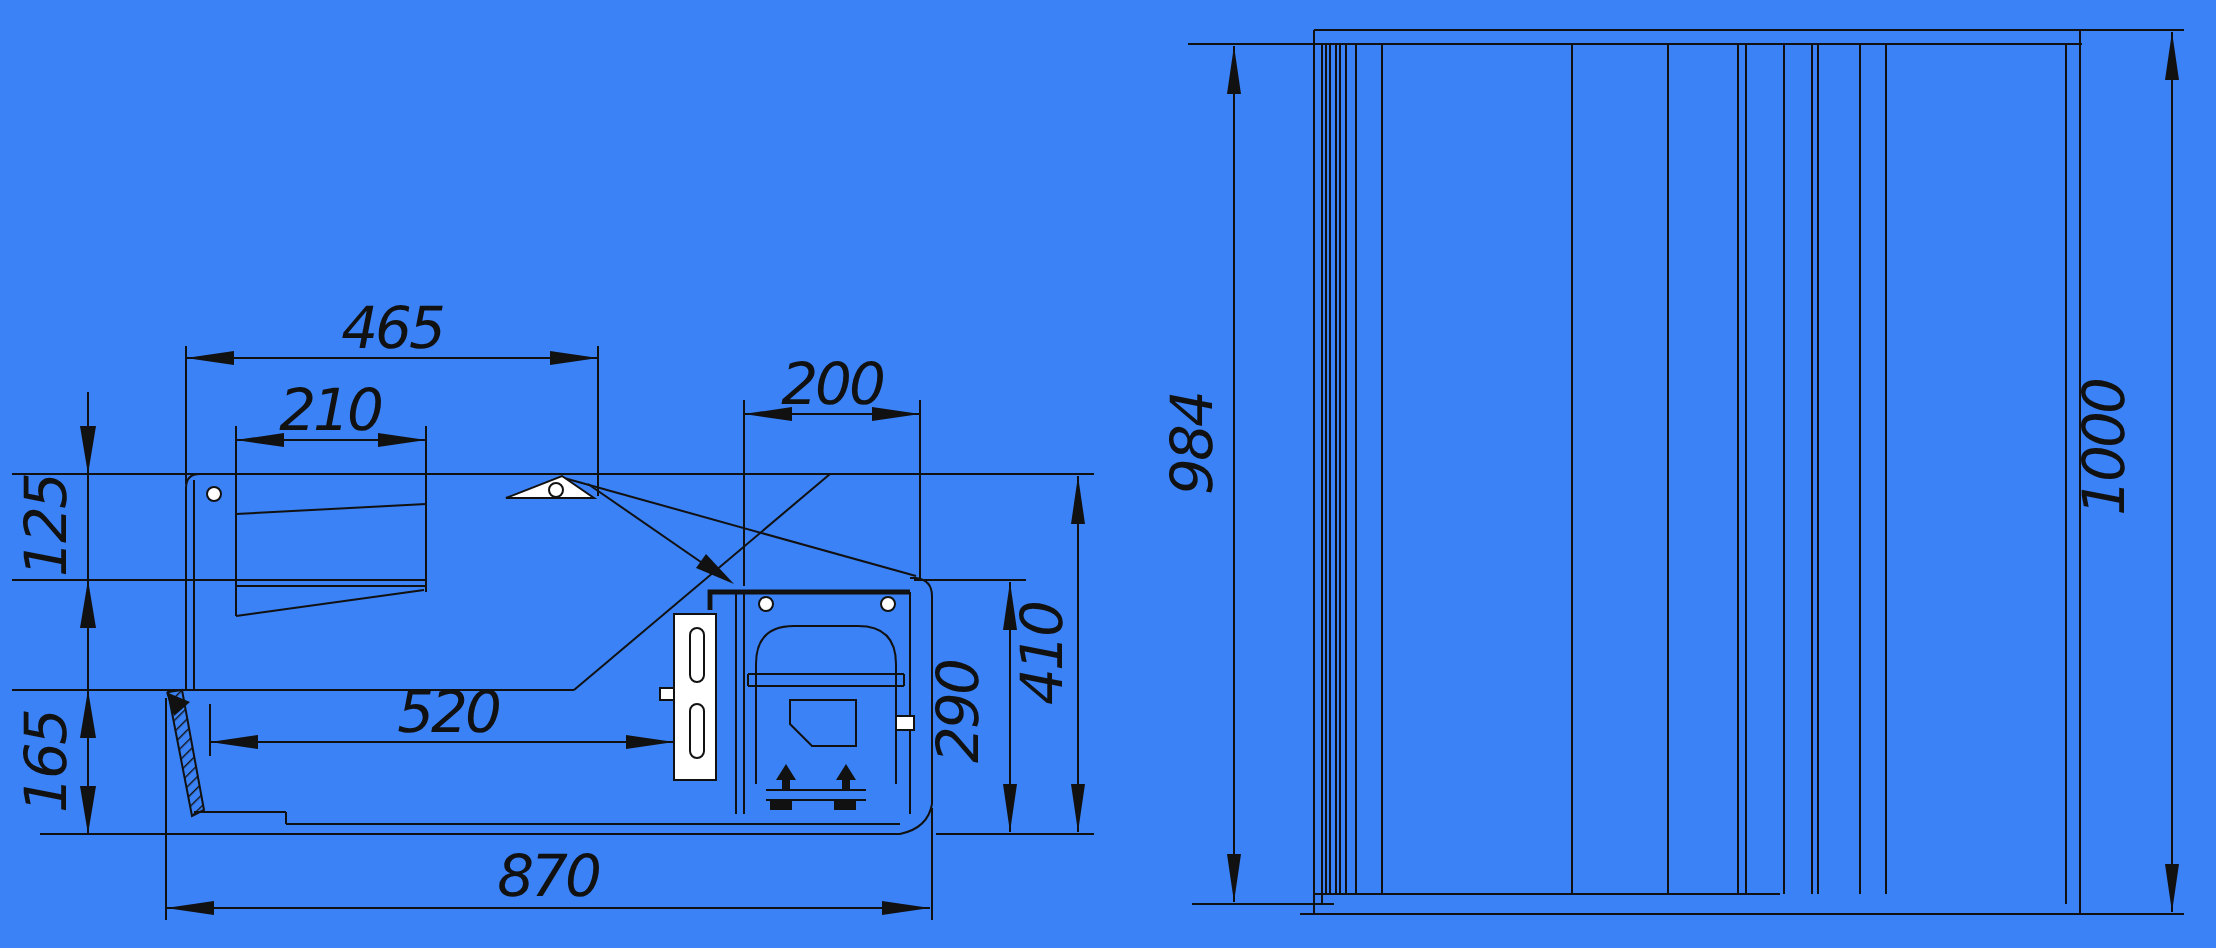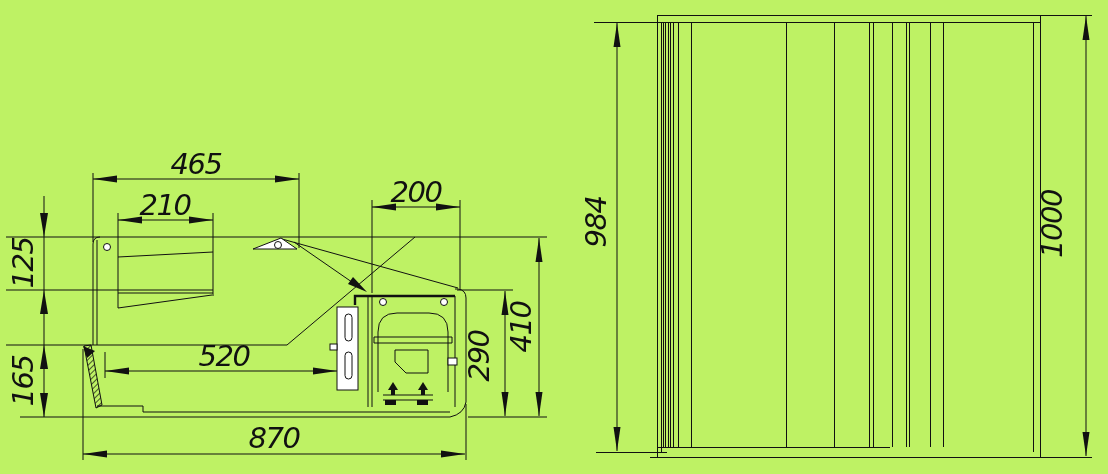--- a/index.html
+++ b/index.html
@@ -1,16 +1,16 @@
 <!DOCTYPE html>
 <html><head>
 <meta charset="utf-8">
 <style>
   html,body{margin:0;padding:0;background:#fff;}
-  .canvas{position:relative;width:1108px;height:474px;background:#bef264;overflow:hidden;}
+  .canvas{position:relative;width:1108px;height:474px;background:#3b82f6;overflow:hidden;}
   svg{display:block;}
   .thin{stroke:#111;stroke-width:1;fill:none;}
   .thick{stroke:#111;stroke-width:2.4;fill:none;}
   .fillb{fill:#111;stroke:none;}
   .white{fill:#fff;stroke:#111;stroke-width:1;}
   .dim{font-family:"DejaVu Sans","Liberation Sans",sans-serif;font-style:italic;font-size:29px;letter-spacing:-1.5px;fill:#111;stroke:none;}
 </style>
 </head>
 <body>
 

